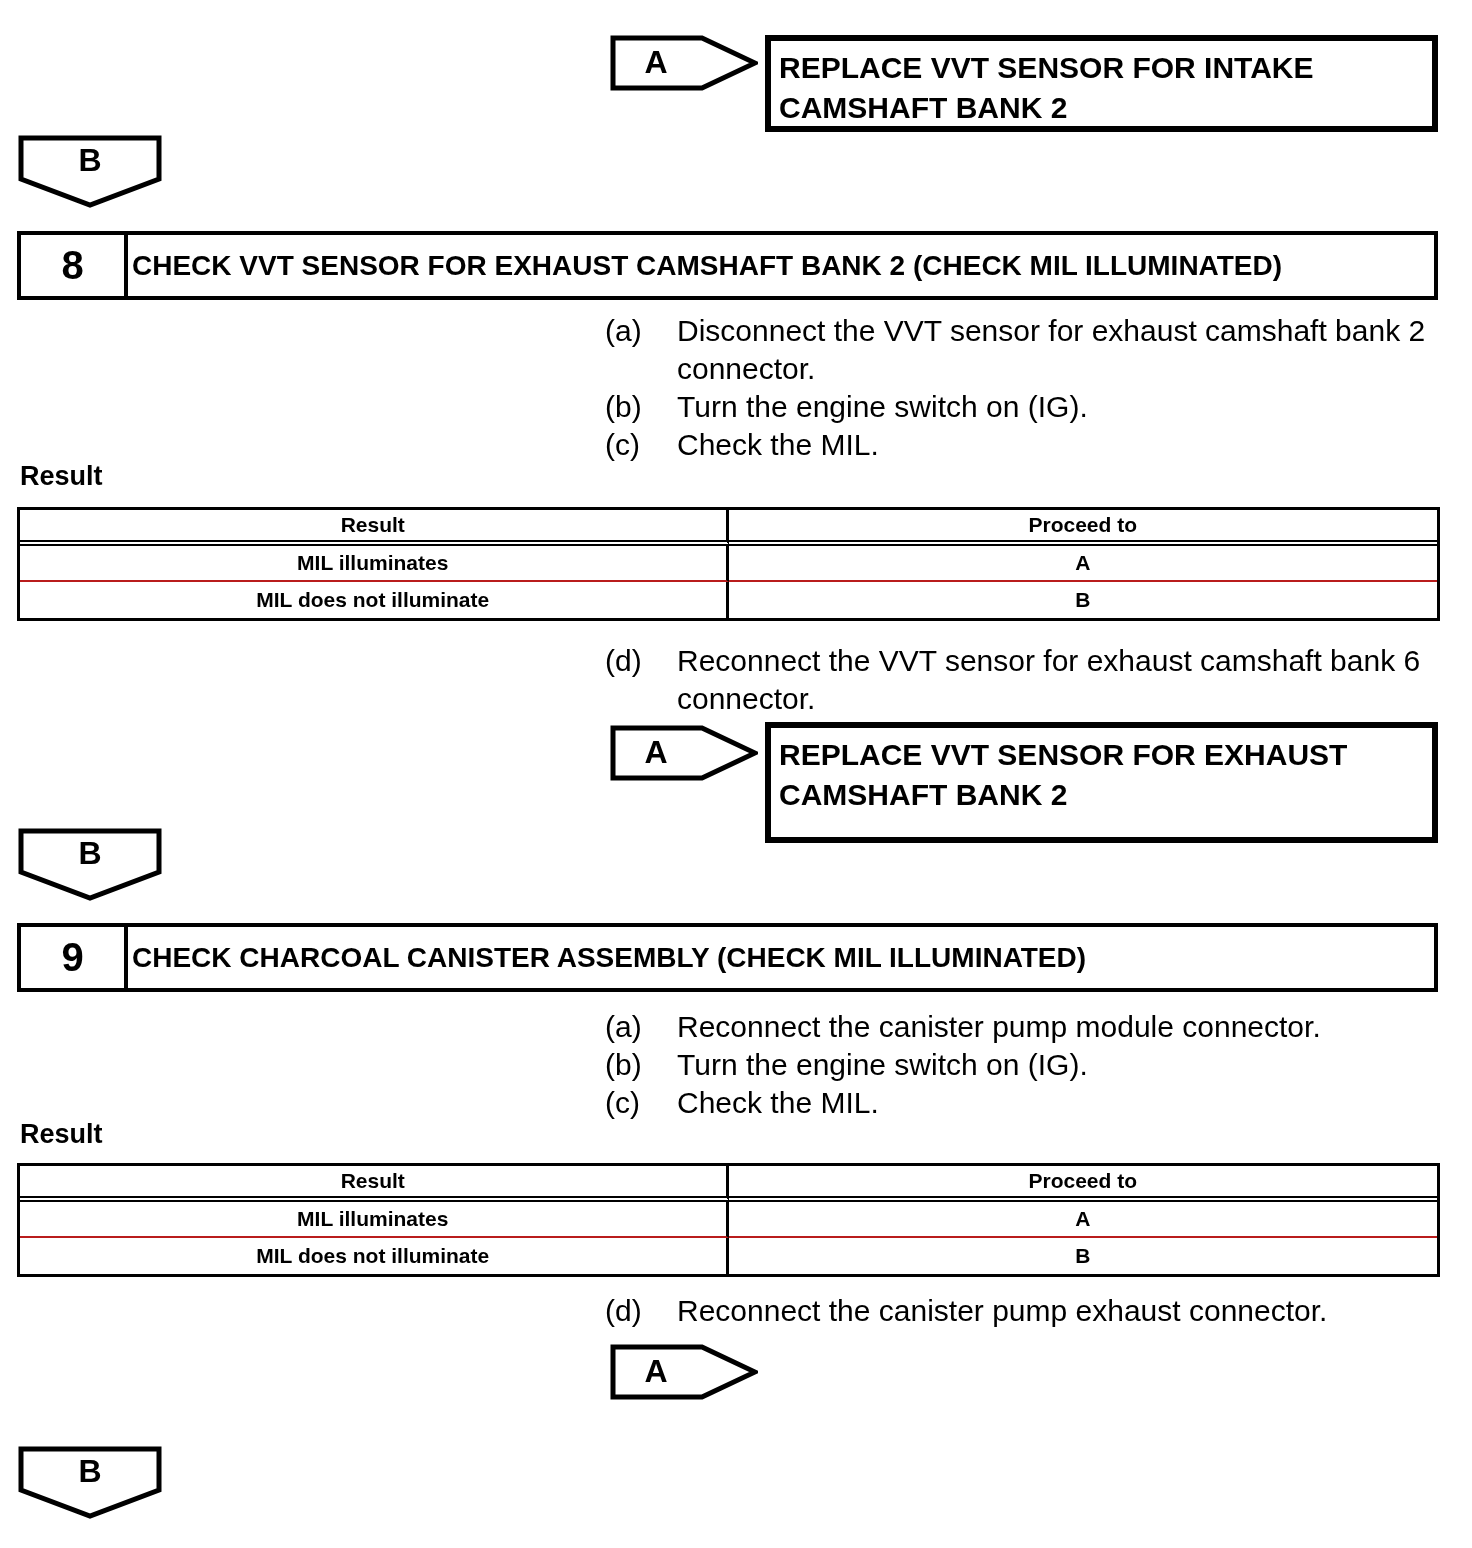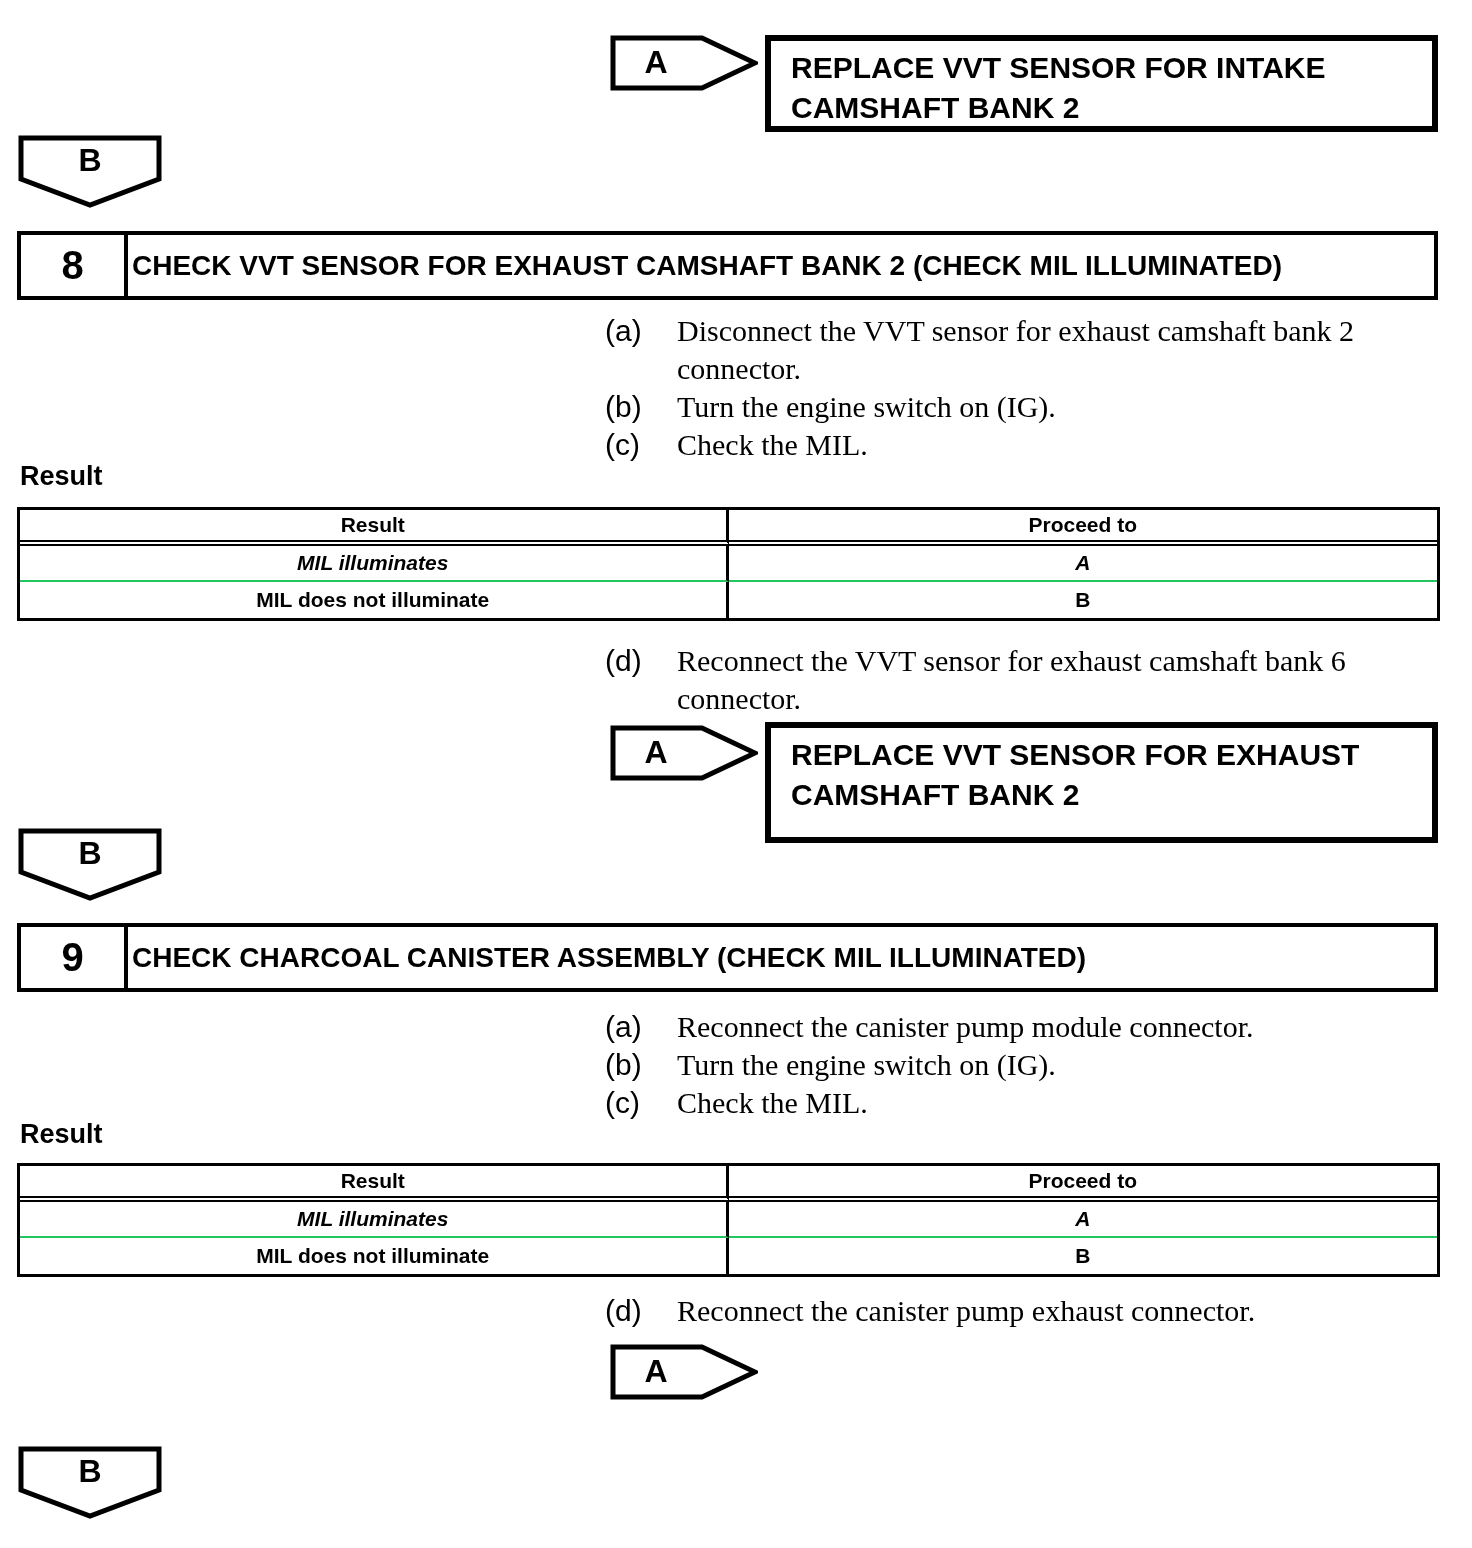--- a/index.html
+++ b/index.html
@@ -13,48 +13,48 @@
     width:92px;text-align:center;font-weight:bold;font-size:32px;}
 
   
   .pent-b{position:absolute;width:144px;height:74px;}
   .pent-b svg{position:absolute;left:0;top:0;}
   .pent-b .letter{position:absolute;left:0;top:7px;width:100%;text-align:center;
     font-weight:bold;font-size:32px;}
 
   
   .outcome-box{position:absolute;border:6px solid #000;box-sizing:border-box;
-    background:#fff;padding:7px 20px;font-weight:bold;font-size:30px;line-height:40px;
+    background:#fff;padding:7px 8px;font-weight:bold;font-size:30px;line-height:40px;
     white-space:nowrap;}
 
   
   .step-bar{position:absolute;left:17px;width:1421px;height:69px;border:4px solid #000;
     box-sizing:border-box;display:flex;align-items:stretch;background:#fff;}
   .step-bar .num{width:103px;border-right:4px solid #000;display:flex;
     align-items:center;justify-content:center;font-weight:bold;font-size:40px;}
   .step-bar .ttl{flex:1;display:flex;align-items:center;padding-left:4px;
     font-weight:bold;font-size:28px;white-space:nowrap;}
 
   
   .substeps{position:absolute;left:605px;font-size:30px;line-height:38px;}
   .substep{display:flex;}
   .substep .lbl{width:72px;flex:0 0 72px;}
-  .substep .txt{width:790px;font-family:Liberation Serif, serif;}
+  .substep .txt{width:790px;}
 
   .result-heading{position:absolute;left:20px;font-weight:bold;font-size:27px;}
 
   
   .rtable{position:absolute;left:17px;width:1423px;border:3px solid #000;
     box-sizing:border-box;background:#fff;}
   .rtable .row{display:flex;}
   .rtable .cell{width:50%;box-sizing:border-box;display:flex;align-items:center;
     justify-content:center;font-weight:bold;font-size:21px;height:36px;}
   .rtable .cell.c1{border-right:3px solid #000;}
   .rtable .row.hdr .cell{border-bottom:6px double #000;}
-  .rtable .row.r1 .cell{border-bottom:2px solid #22c55e;font-style:italic;}
+  .rtable .row.r1 .cell{border-bottom:2px solid #b91c1c;}
 </style>
 </head>
 <body>
 
 <div id="page">
 
   <div class="pent-a" style="left:610px;top:35px">
     <svg width="148" height="56" viewBox="0 0 148 56">
       <polygon points="3,3 92,3 145,28 92,53 3,53" fill="#ffffff" stroke="#000000" stroke-width="5"></polygon>
     </svg>

